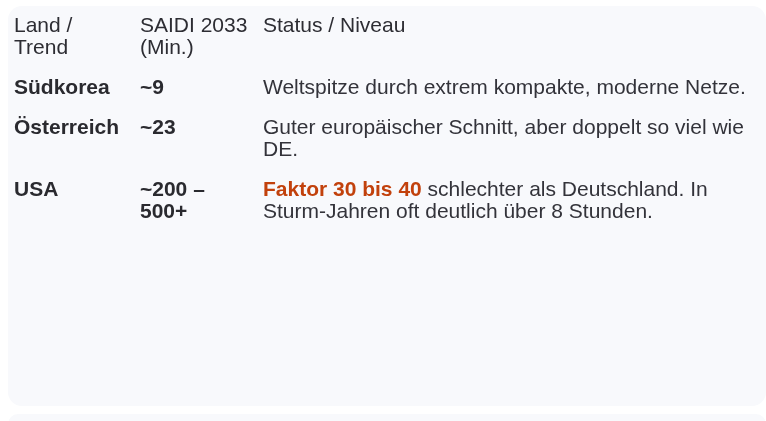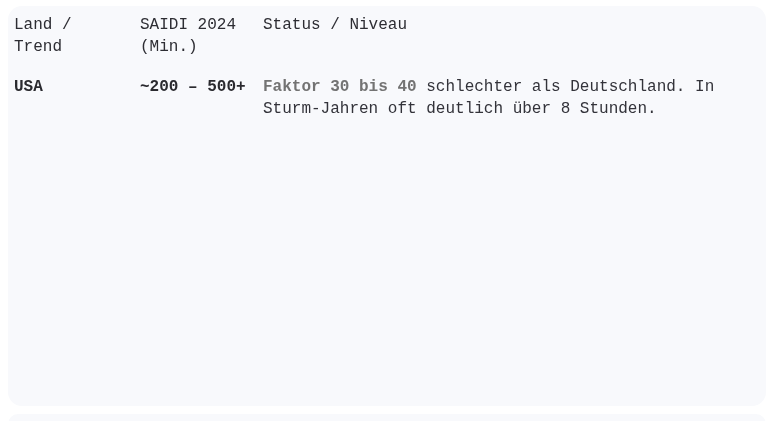--- a/index.html
+++ b/index.html
@@ -28,62 +28,71 @@
     height: 10px;
     background: #f8f9fc;
     border-radius: 14px 14px 0 0;
   }
   table.saidi {
     border-collapse: collapse;
     table-layout: fixed;
     width: 743px;
     margin-left: 6px;
     color: #2d2d33;
-    font-size: 16px;
+    font-size: 21px;
     line-height: 22px;
-    font-family: Liberation Mono, monospace;
   }
   col.c1 { width: 126px; }
   col.c2 { width: 123px; }
   col.c3 { width: 494px; }
   th, td {
     text-align: left;
     vertical-align: top;
     padding: 9px 10px 9px 0;
     font-weight: 400;
   }
   thead th { padding-top: 8px; color: #2d2d33; }
   td.land, td.saidi { font-weight: 700; color: #2a2a2f; }
   td.status { color: #33333a; }
-  .bold-lead { font-weight: 700; color: #737373; }
+  .bold-lead { font-weight: 700; color: #c2410c; }
 </style>
 </head>
 <body>
 
 <div class="card">
   <table class="saidi">
     <colgroup>
         <col class="c1">
         <col class="c2">
         <col class="c3">
       </colgroup>
     <thead>
       <tr>
         <th>
           <span>Land /</span><br>
           <span>Trend</span>
         </th>
         <th>
-          <span>SAIDI 2024</span><br>
+          <span>SAIDI 2033</span><br>
           <span>(Min.)</span>
         </th>
         <th>Status / Niveau</th>
       </tr>
     </thead>
     <tbody>
+      <tr>
+        <td class="land">Südkorea</td>
+        <td class="saidi">~9</td>
+        <td class="status"><span class="bold-lead"></span><span>Weltspitze durch extrem kompakte, moderne Netze.</span></td>
+      </tr>
+      <tr>
+        <td class="land">Österreich</td>
+        <td class="saidi">~23</td>
+        <td class="status"><span class="bold-lead"></span><span>Guter europäischer Schnitt, aber doppelt so viel wie DE.</span></td>
+      </tr>
       <tr>
         <td class="land">USA</td>
         <td class="saidi">~200 – 500+</td>
         <td class="status"><span class="bold-lead">Faktor 30 bis 40</span><span> schlechter als Deutschland. In Sturm-Jahren oft deutlich über 8 Stunden.</span></td>
       </tr>
     </tbody>
   </table>
 </div>
 
 <div class="card-next"></div>

